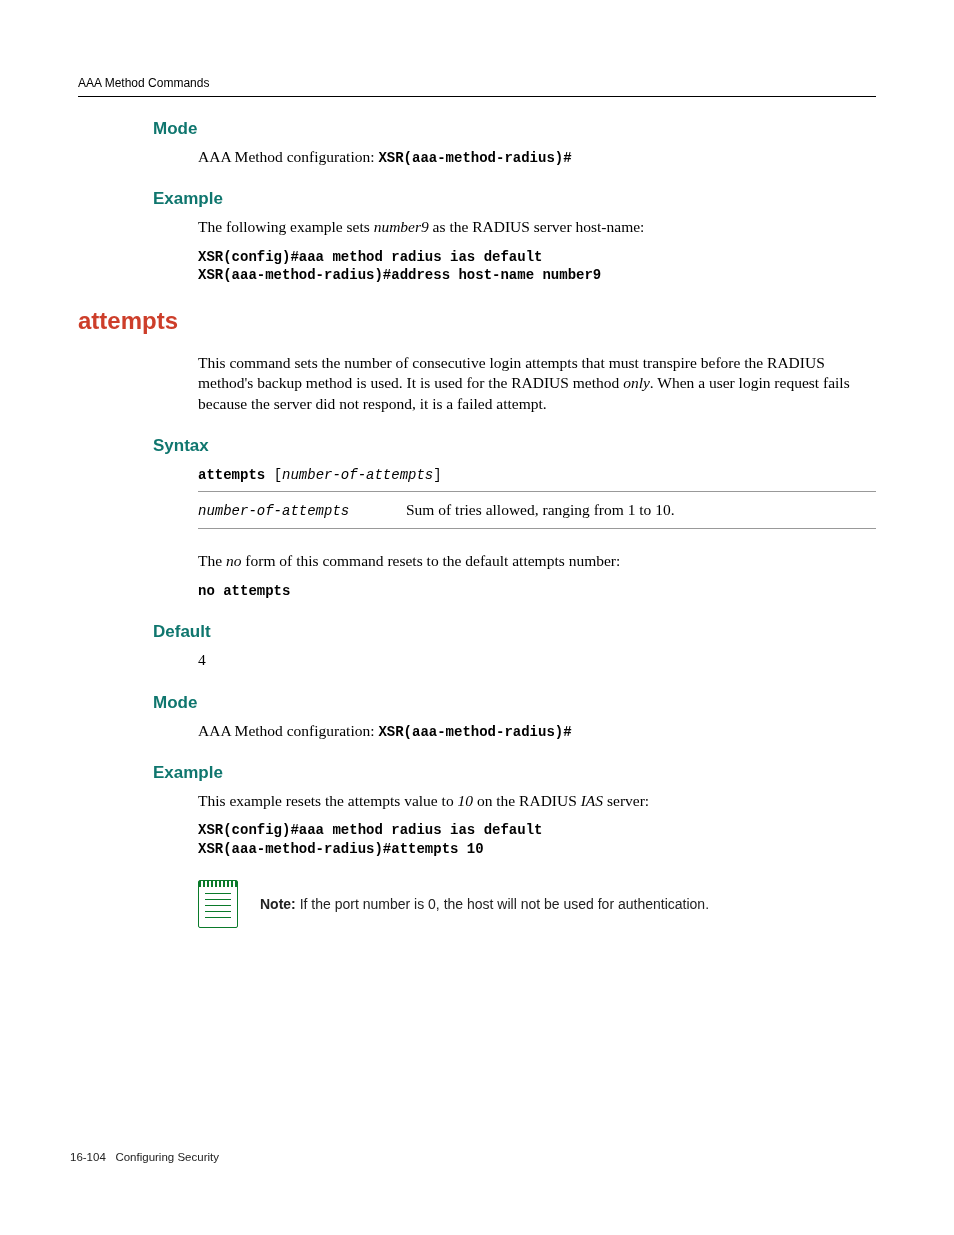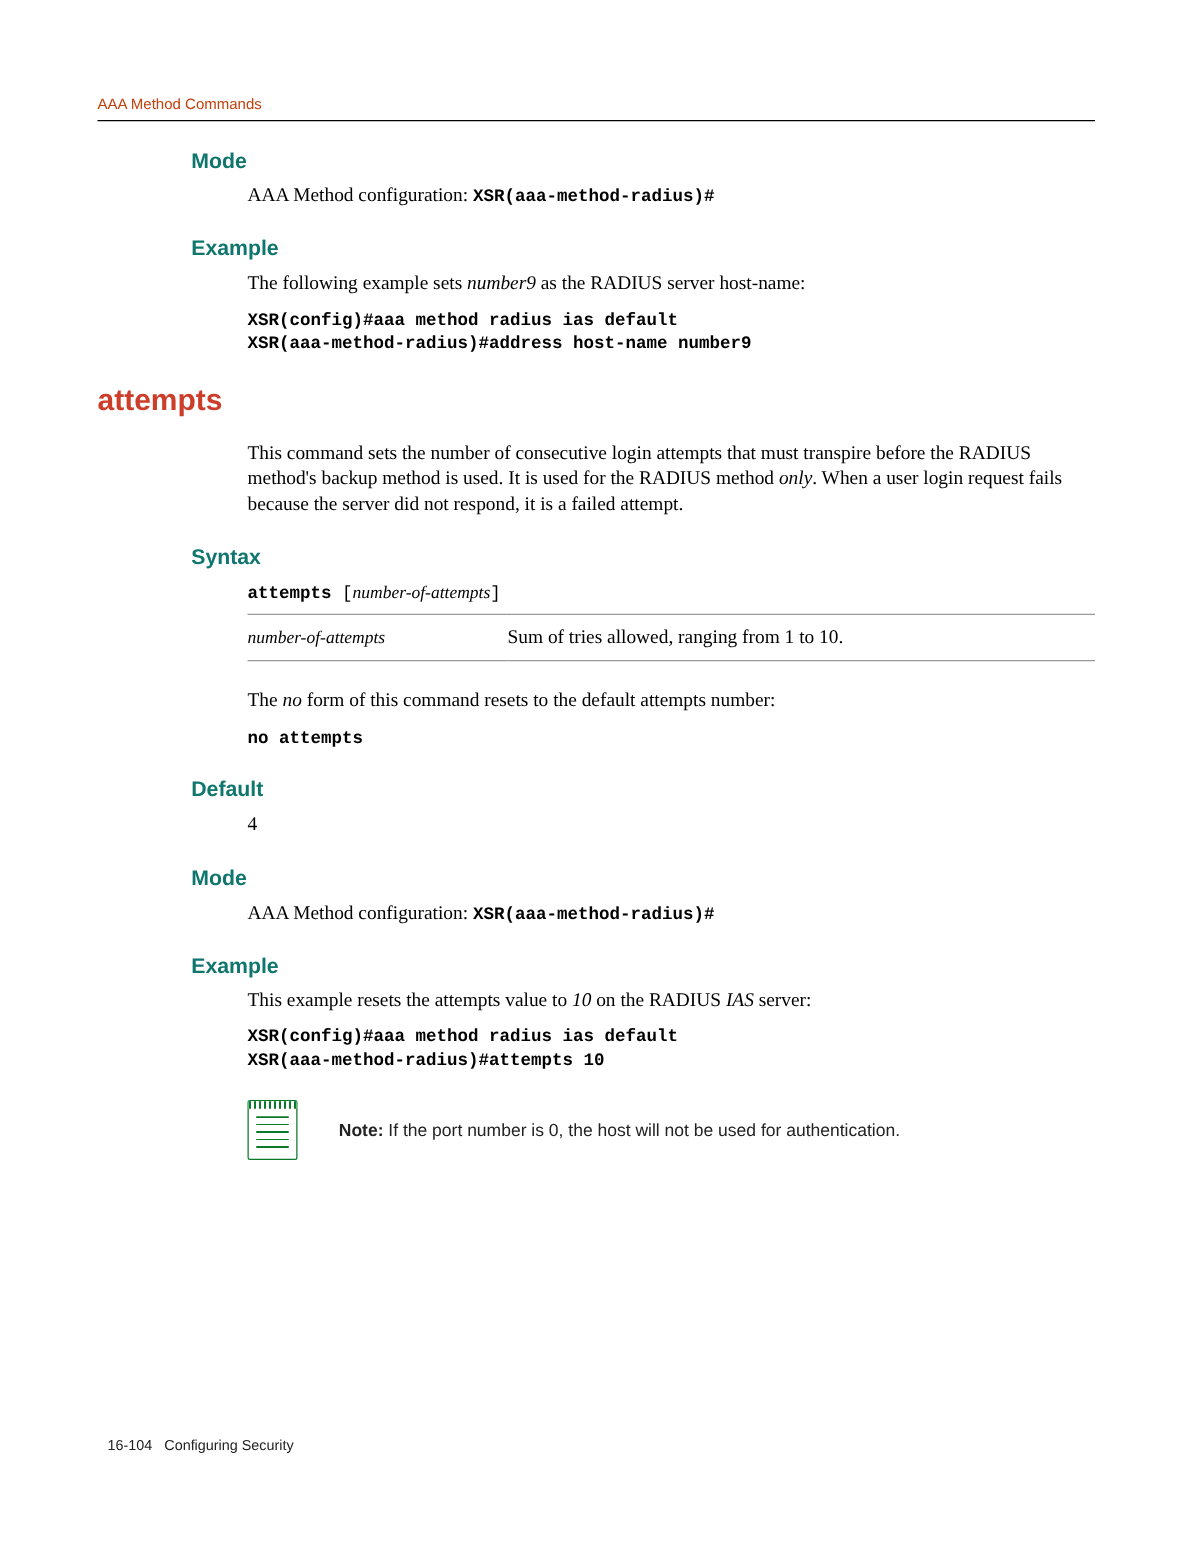--- a/index.html
+++ b/index.html
@@ -1,34 +1,34 @@
 <!DOCTYPE html>
 <html><head>
 <meta charset="utf-8">
 <style>
 body{margin:0;font-family:Georgia,'Times New Roman',serif;color:#000;background:#fff}
 .page{width:954px;height:1235px;position:relative;box-sizing:border-box;padding:76px 78px 0 78px}
-.running-head{font-family:Arial,Helvetica,sans-serif;font-size:12px;color:#c2410c;padding-bottom:6px}
+.running-head{font-family:Arial,Helvetica,sans-serif;font-size:12px;color:#000000;padding-bottom:6px}
 .rule{border:none;border-top:1px solid #000;margin:0 0 22px 0}
 .h3{font-family:Arial,Helvetica,sans-serif;font-weight:bold;font-size:17px;color:#0f766e;margin:0 0 8px 75px}
 .h1{font-family:Arial,Helvetica,sans-serif;font-weight:bold;font-size:24px;color:#cd3e2a;margin:18px 0 18px 0}
 .body-block{margin:0 0 22px 120px;font-size:15.5px;line-height:1.32}
 .mono{font-family:'Courier New',monospace;font-weight:bold;font-size:14px}
 .mono-plain{font-family:'Courier New',monospace;font-size:14px}
-.mono-italic{font-family:Liberation Serif, serif;font-style:italic;font-size:14px}
+.mono-italic{font-family:Liberation Mono, monospace;font-style:italic;font-size:14px}
 .it{font-style:italic}
 table.syntax{border-collapse:collapse;width:100%;margin-top:6px}
 table.syntax td{border-top:1px solid #999;border-bottom:1px solid #999;padding:8px 8px 8px 0;font-size:15.5px;vertical-align:top}
 table.syntax td:first-child{width:200px}
-.notebox{display:flex;align-items:center;gap:33px;margin-left:120px;margin-top:14px}
+.notebox{display:flex;align-items:center;gap:22px;margin-left:120px;margin-top:14px}
 .note-icon{width:38px;height:46px;border:1px solid #0a7a2a;border-radius:2px;position:relative;background:#fff;flex:0 0 auto}
 .note-icon::before{content:"";position:absolute;top:0;left:0;right:0;height:6px;background:repeating-linear-gradient(90deg,#0a7a2a 0 2px,#fff 2px 4px)}
 .note-icon .lines{position:absolute;top:12px;left:6px;right:6px;bottom:6px;background:repeating-linear-gradient(#0a7a2a 0 1px,transparent 1px 6px)}
 .note-text{font-family:Arial,Helvetica,sans-serif;font-size:14px;color:#222}
-.footer{position:absolute;bottom:72px;left:86px;font-family:Arial,Helvetica,sans-serif;font-size:11.5px;color:#222}
+.footer{position:absolute;bottom:72px;left:70px;font-family:Arial,Helvetica,sans-serif;font-size:11.5px;color:#222}
 </style>
 </head>
 <body>
 
 <div class="page">
   <div class="running-head">AAA Method Commands</div>
   <hr class="rule">
 
   <div class="h3">Mode</div>
   <div class="body-block">

